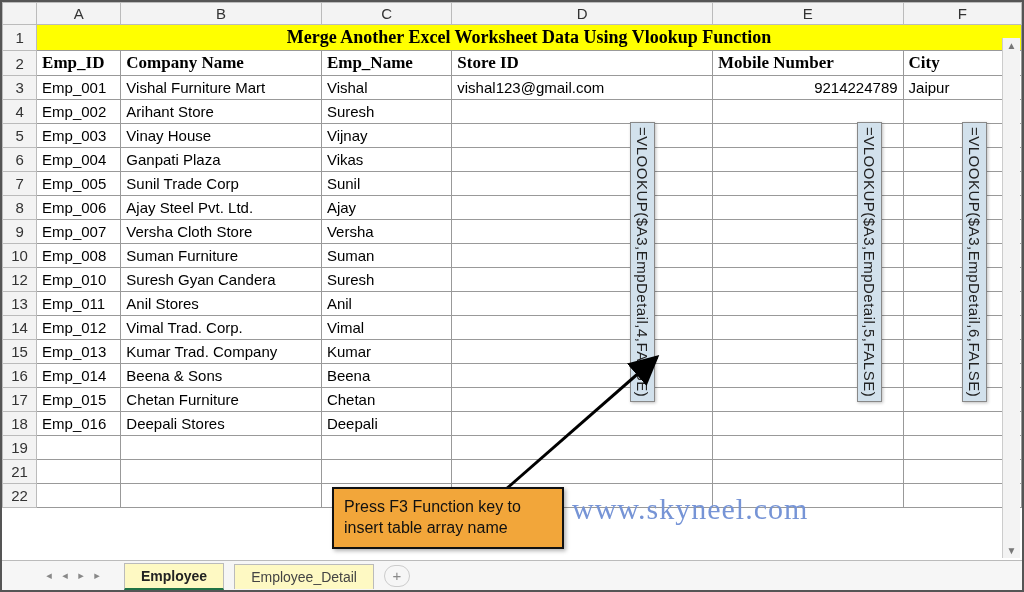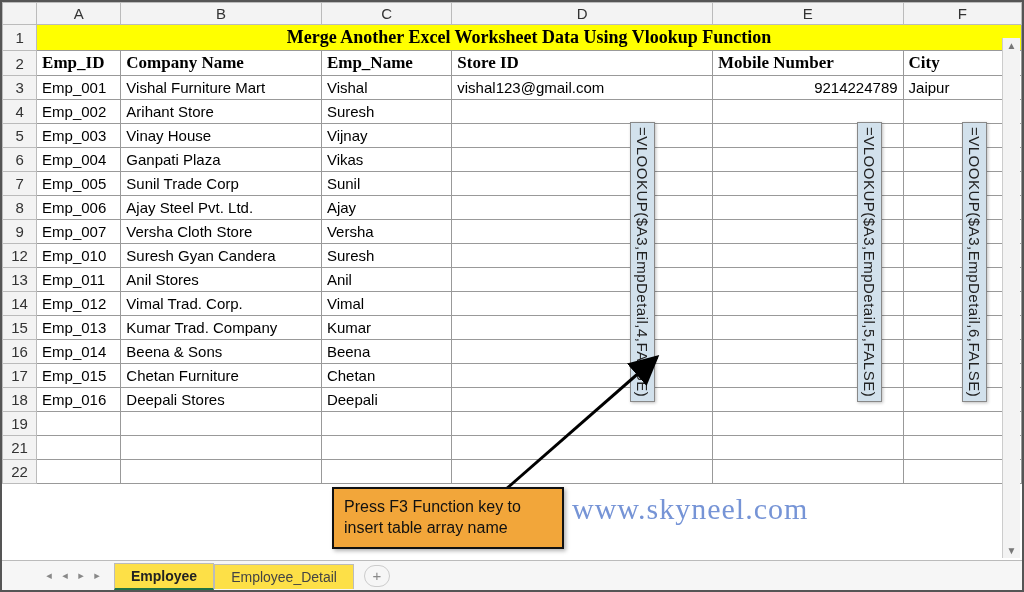--- a/index.html
+++ b/index.html
@@ -80,29 +80,30 @@
     background: #f6f6f6;
     border-top: 1px solid #bbb;
     display: flex;
     align-items: center;
     padding-left: 40px;
     gap: 0;
   }
   .tab-nav { display: flex; gap: 2px; margin-right: 10px; }
   .tab-nav span { width: 14px; height: 14px; font-size: 11px; color: #888; text-align: center; cursor: pointer; }
   .tab {
-    background: #fde047;
+    background: #fef9c3;
     border: 1px solid #bbb;
     border-bottom: none;
     padding: 4px 16px;
     font-size: 14px;
     color: #444;
     position: relative;
     top: 1px;
     cursor: pointer;
+    margin-left: 10px;
   }
   .tab.active { font-weight: bold; border-bottom: 2px solid #217346; color: #222; }
   .tab-add { width: 26px; height: 22px; text-align: center; font-size: 15px; color: #888; cursor: pointer; border: 1px solid #ccc; border-radius: 11px; margin-left: 10px; line-height: 20px; }
   .scroll-right {
     position: absolute; right: 2px; bottom: 32px; width: 18px; height: 520px;
     background: #f3f3f3; border-left: 1px solid #ccc;
     display: flex; flex-direction: column; justify-content: space-between; align-items: center;
   }
   .scroll-right .btn { font-size: 10px; color: #777; cursor: pointer; padding: 2px; }
 </style>
@@ -193,20 +194,29 @@
         <tr>
           <td class="rownum">9</td>
           <td class="cell">Emp_007</td>
           <td class="cell">Versha Cloth Store</td>
           <td class="cell">Versha</td>
           <td class="cell"></td>
           <td class="cell num"></td>
           <td class="cell"></td>
         </tr>
         <tr>
+          <td class="rownum">10</td>
+          <td class="cell">Emp_008</td>
+          <td class="cell">Suman Furniture</td>
+          <td class="cell">Suman</td>
+          <td class="cell"></td>
+          <td class="cell num"></td>
+          <td class="cell"></td>
+        </tr>
+        <tr>
           <td class="rownum">12</td>
           <td class="cell">Emp_010</td>
           <td class="cell">Suresh Gyan Candera</td>
           <td class="cell">Suresh</td>
           <td class="cell"></td>
           <td class="cell num"></td>
           <td class="cell"></td>
         </tr>
         <tr>
           <td class="rownum">13</td>

